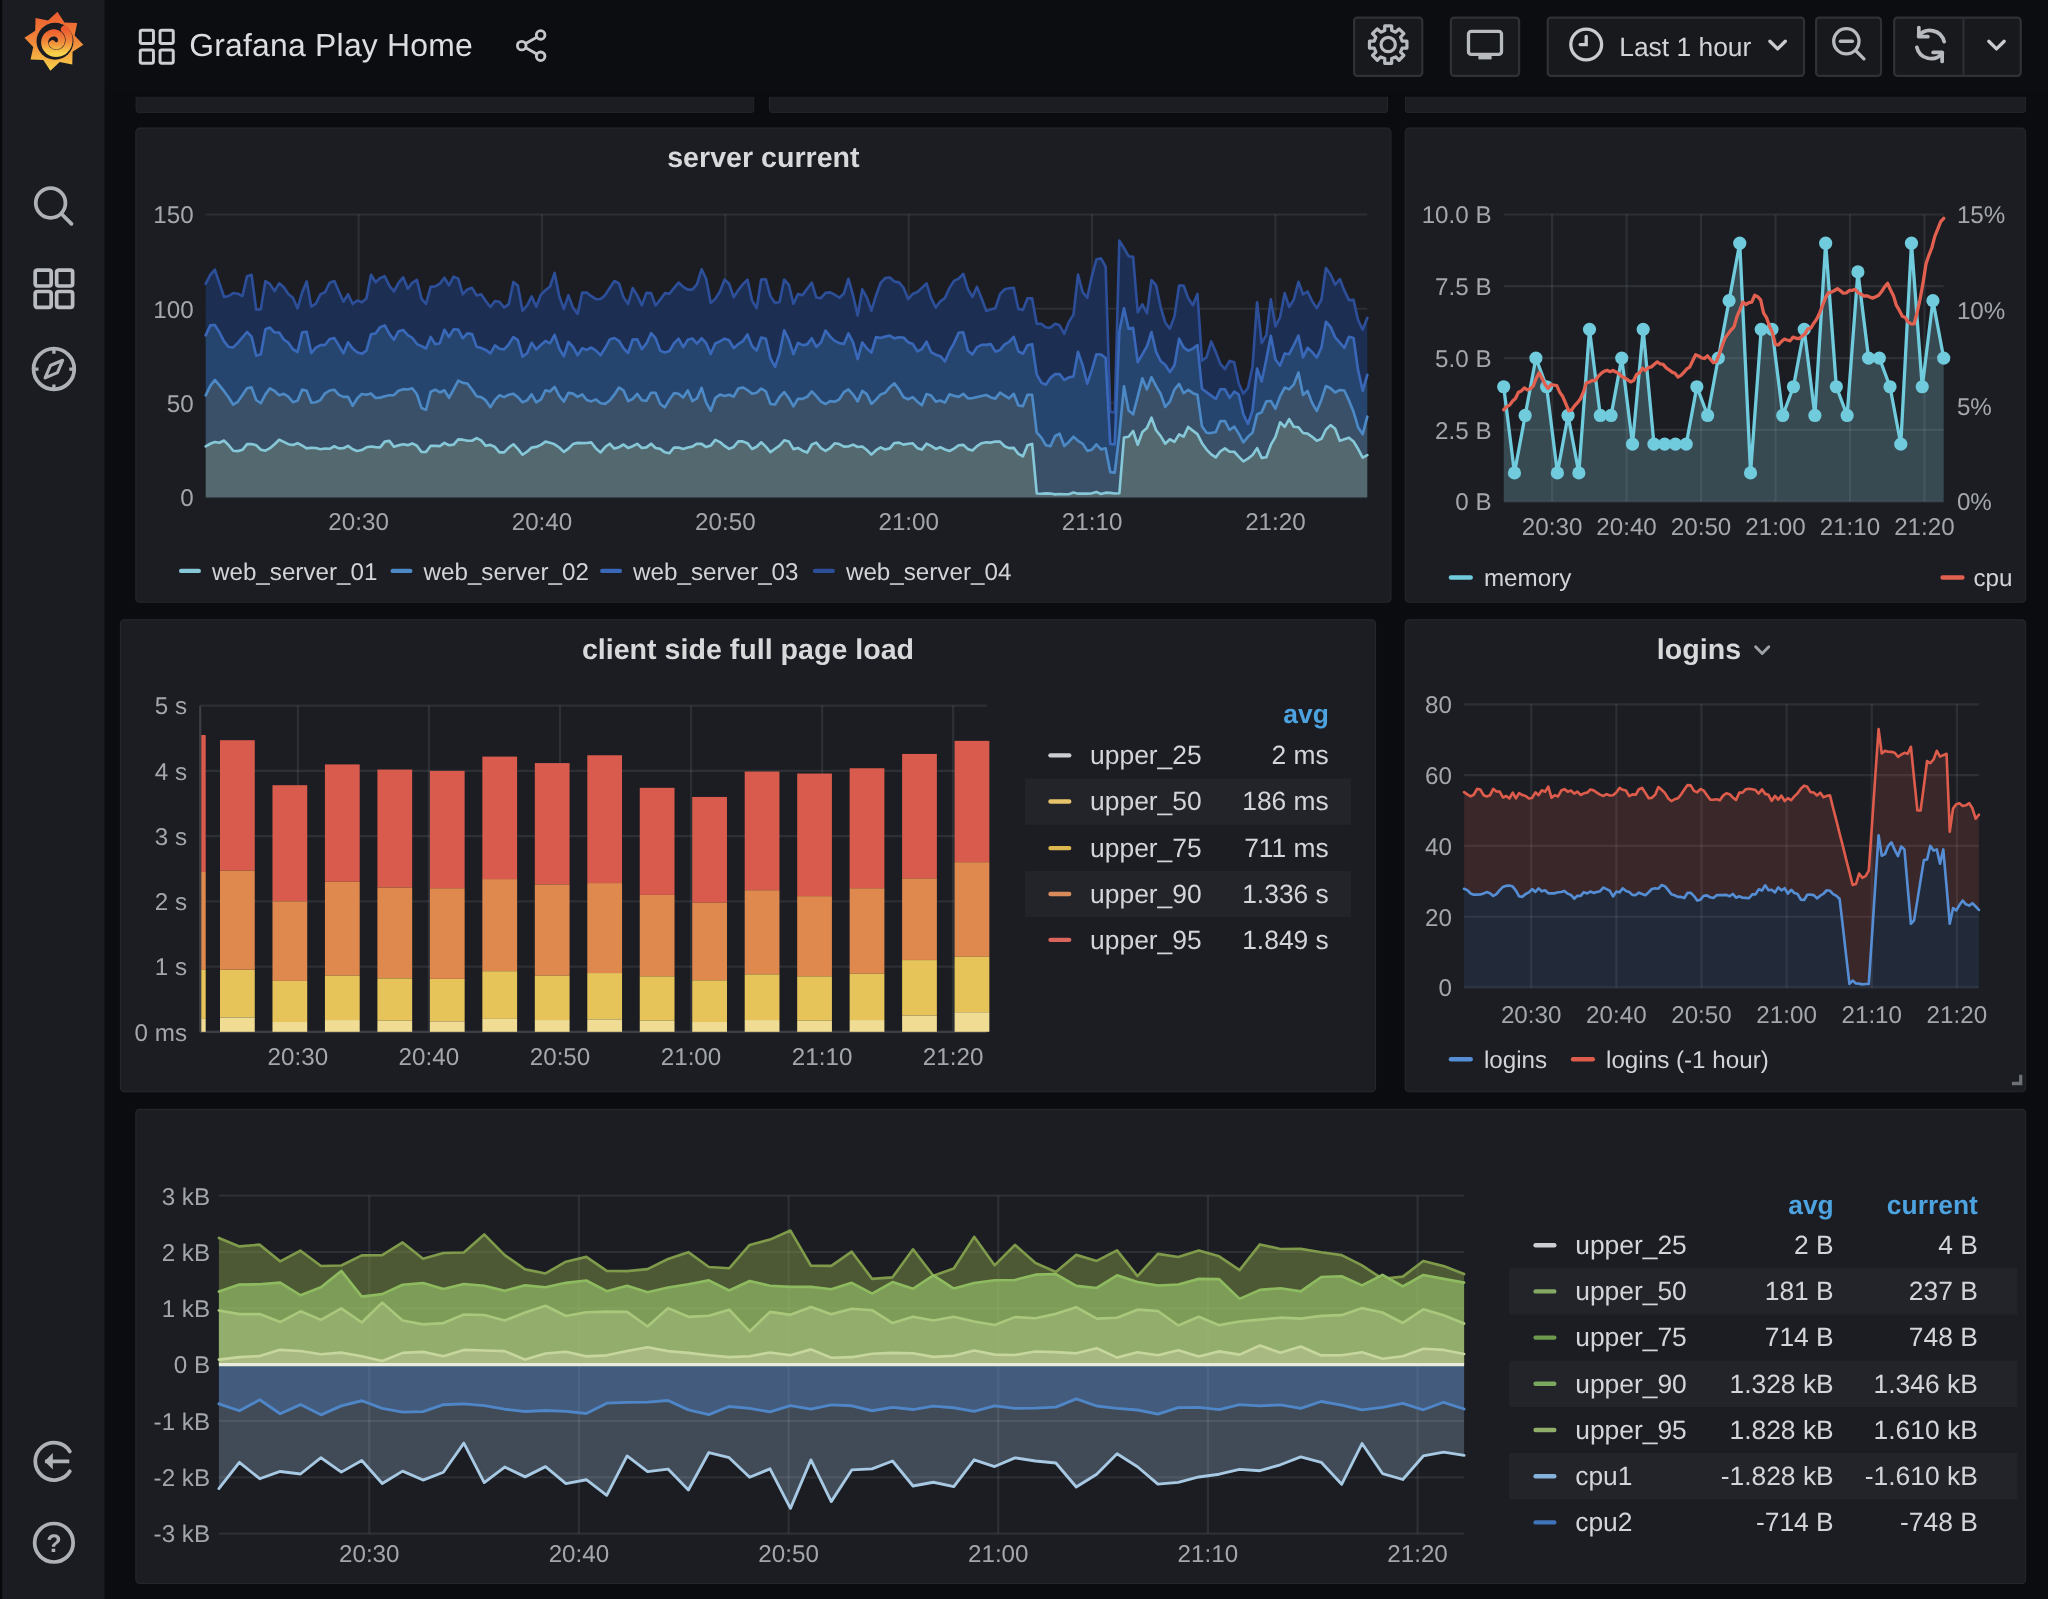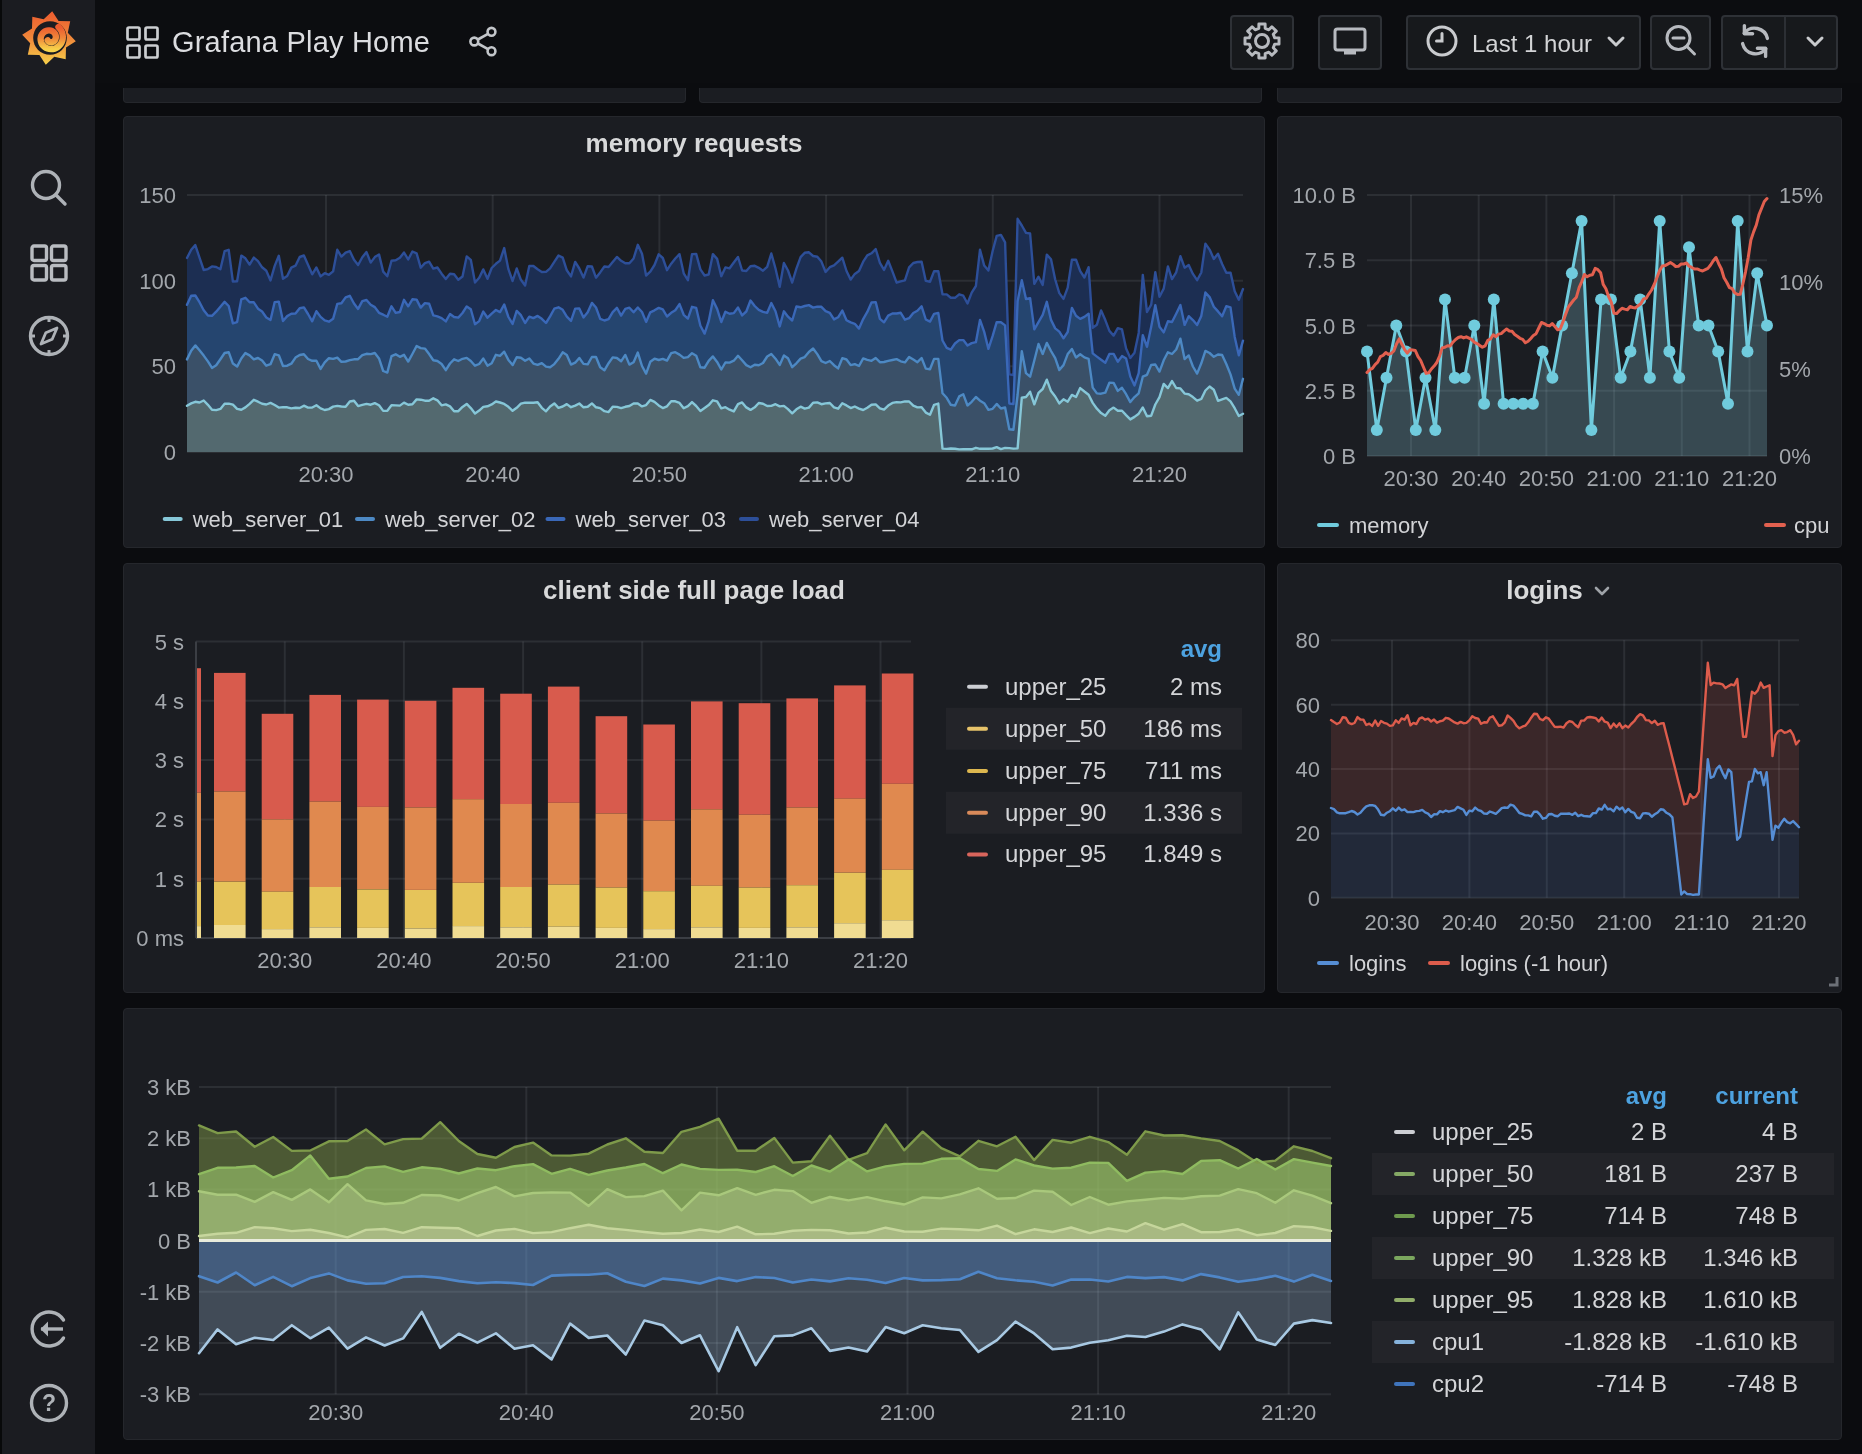--- a/index.html
+++ b/index.html
@@ -112,21 +112,21 @@
       </svg></div>
   <div style="position:absolute;left:61px;top:0;width:2px;height:100%;background:#2c2f34"></div>
   <div style="position:absolute;right:8px;top:50%;transform:translateY(-50%)"><svg width="26" height="26" viewBox="0 0 26 26">
 <path d="M6 10 L13 17 L20 10" fill="none" stroke="#c9cbce" stroke-width="3" stroke-linecap="round" stroke-linejoin="round"></path>
       </svg></div>
 </div>
 <div style="position:absolute;left:123px;top:88px;width:563px;height:14.5px;background:#1b1d22;border:1px solid #25272c;border-top:none;border-radius:0 0 4px 4px"></div>
 <div style="position:absolute;left:699px;top:88px;width:563px;height:14.5px;background:#1b1d22;border:1px solid #25272c;border-top:none;border-radius:0 0 4px 4px"></div>
 <div style="position:absolute;left:1277px;top:88px;width:565px;height:14.5px;background:#1b1d22;border:1px solid #25272c;border-top:none;border-radius:0 0 4px 4px"></div>
 <div class="panel" style="left:123px;top:115.5px;width:1142px;height:432.5px">
-    <div class="ptitle">memory requests</div>
+    <div class="ptitle">server current</div>
     <div class="psvg"><svg width="1141" height="432" viewBox="0 0 1141 432" font-family="Liberation Sans, sans-serif">
         <line x1="202.0" y1="78" x2="202.0" y2="335.0" stroke="rgba(201,209,217,0.10)" stroke-width="2"></line>
         <line x1="368.7" y1="78" x2="368.7" y2="335.0" stroke="rgba(201,209,217,0.10)" stroke-width="2"></line>
         <line x1="535.4" y1="78" x2="535.4" y2="335.0" stroke="rgba(201,209,217,0.10)" stroke-width="2"></line>
         <line x1="702.1" y1="78" x2="702.1" y2="335.0" stroke="rgba(201,209,217,0.10)" stroke-width="2"></line>
         <line x1="868.8" y1="78" x2="868.8" y2="335.0" stroke="rgba(201,209,217,0.10)" stroke-width="2"></line>
         <line x1="1035.5" y1="78" x2="1035.5" y2="335.0" stroke="rgba(201,209,217,0.10)" stroke-width="2"></line>
         <line x1="63.0" y1="78.0" x2="1119.0" y2="78.0" stroke="rgba(201,209,217,0.10)" stroke-width="2"></line>
         <line x1="63.0" y1="163.7" x2="1119.0" y2="163.7" stroke="rgba(201,209,217,0.10)" stroke-width="2"></line>
         <line x1="63.0" y1="249.3" x2="1119.0" y2="249.3" stroke="rgba(201,209,217,0.10)" stroke-width="2"></line>
@@ -231,21 +231,21 @@
         <text x="268.4" y="369.0" fill="#a3a7ac" font-size="22" font-weight="400" text-anchor="middle">20:50</text>
         <text x="336.1" y="369.0" fill="#a3a7ac" font-size="22" font-weight="400" text-anchor="middle">21:00</text>
         <text x="403.8" y="369.0" fill="#a3a7ac" font-size="22" font-weight="400" text-anchor="middle">21:10</text>
         <text x="471.5" y="369.0" fill="#a3a7ac" font-size="22" font-weight="400" text-anchor="middle">21:20</text>
         <rect x="39" y="406" width="22" height="4" rx="2" fill="#70cbdd"></rect>
         <text x="71.0" y="416.0" fill="#d2d3d6" font-size="22" font-weight="500" text-anchor="start">memory</text>
         <rect x="486" y="406" width="22" height="4" rx="2" fill="#e2604f"></rect>
         <text x="516.0" y="416.0" fill="#d2d3d6" font-size="22" font-weight="500" text-anchor="start">cpu</text>
       </svg></div>
   </div>
-<div class="panel" style="left:123px;top:563px;width:1142px;height:430px">
+<div class="panel" style="left:109px;top:563px;width:1142px;height:430px">
     <div class="ptitle">client side full page load</div>
     <div class="psvg"><svg width="1141" height="430" viewBox="0 0 1141 430" font-family="Liberation Sans, sans-serif">
         <line x1="160.8" y1="77.5" x2="160.8" y2="374.0" stroke="rgba(201,209,217,0.10)" stroke-width="2"></line>
         <line x1="279.9" y1="77.5" x2="279.9" y2="374.0" stroke="rgba(201,209,217,0.10)" stroke-width="2"></line>
         <line x1="399.1" y1="77.5" x2="399.1" y2="374.0" stroke="rgba(201,209,217,0.10)" stroke-width="2"></line>
         <line x1="518.2" y1="77.5" x2="518.2" y2="374.0" stroke="rgba(201,209,217,0.10)" stroke-width="2"></line>
         <line x1="637.4" y1="77.5" x2="637.4" y2="374.0" stroke="rgba(201,209,217,0.10)" stroke-width="2"></line>
         <line x1="756.5" y1="77.5" x2="756.5" y2="374.0" stroke="rgba(201,209,217,0.10)" stroke-width="2"></line>
         <line x1="72" y1="374.0" x2="787" y2="374.0" stroke="rgba(201,209,217,0.10)" stroke-width="2"></line>
         <line x1="72" y1="314.7" x2="787" y2="314.7" stroke="rgba(201,209,217,0.10)" stroke-width="2"></line>

